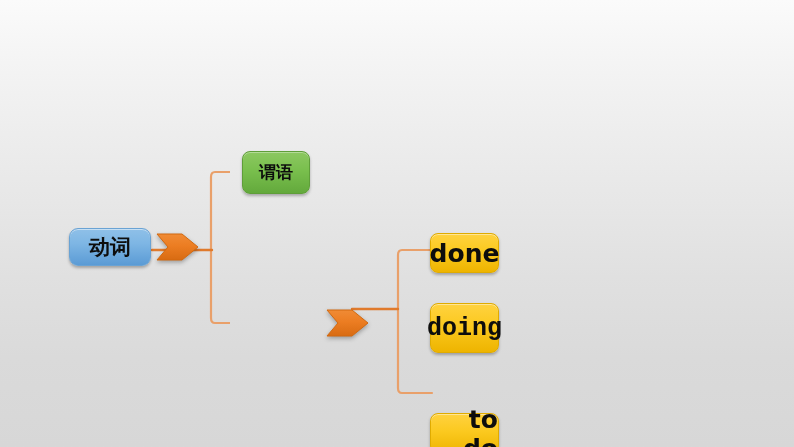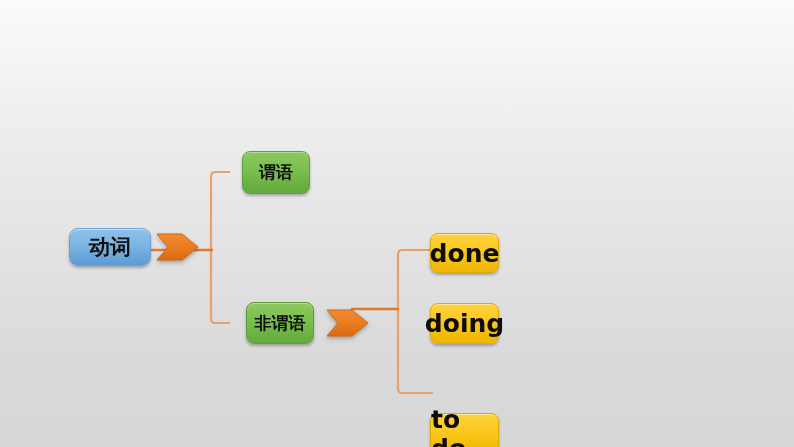--- a/index.html
+++ b/index.html
@@ -61,21 +61,21 @@
 
   
   .node {
     position: absolute;
     display: flex;
     align-items: center;
     justify-content: center;
     font-weight: bold;
     color: #0d0d0d;
     box-sizing: border-box;
-    text-align: left;
+    text-align: right;
   }
 
   .node-blue {
     background: linear-gradient(to bottom, #8fc0e8 0%, #7eb6e4 40%, #5b9bd5 100%);
     border: 1px solid #6aa3d4;
     border-radius: 9px;
     box-shadow: 0 2px 3px rgba(0,0,0,0.28), inset 0 1px 0 rgba(255,255,255,0.5);
     font-family: Liberation Serif, serif;
     font-size: 21px;
   }
@@ -96,21 +96,21 @@
     box-shadow: 0 2px 3px rgba(0,0,0,0.28), inset 0 1px 0 rgba(255,255,255,0.45);
     font-family: "DejaVu Sans", "Liberation Sans", sans-serif;
     font-size: 25px;
   }
 
   
   #node-verb      { left: 69px;  top: 228px; width: 82px;  height: 38px; }
   #node-predicate { left: 242px; top: 151px; width: 68px;  height: 43px; }
   #node-nonpred   { left: 246px; top: 302px; width: 68px;  height: 42px; }
   #node-done      { left: 430px; top: 233px; width: 69px;  height: 40px; }
-  #node-doing     { left: 430px; top: 303px; width: 69px;  height: 41px; }
+  #node-doing     { left: 430px; top: 303px; width: 69px;  height: 50px; font-family: Liberation Mono, monospace; }
   #node-todo      { left: 430px; top: 373px; width: 69px;  height: 41px; margin-top: 40px; }
 
   
   .chevron {
     position: absolute;
     filter: drop-shadow(0 2px 2px rgba(0,0,0,0.3));
   }
   #arrow-verb   { left: 156px; top: 230px; }
   #arrow-nonpred{ left: 326px; top: 306px; }
 
@@ -157,21 +157,20 @@
         <stop offset="100%" stop-color="#d86b12"></stop>
       </linearGradient>
     </defs>
     <path d="M 1 4 L 26 4 L 42 17 L 26 30 L 1 30 L 12 17 Z" fill="url(#gradArrow2)" stroke="#d2690f" stroke-width="1"></path>
   </svg>
 
   <div id="node-verb" class="node node-blue">动词</div>
 
   <div id="node-predicate" class="node node-green">谓语</div>
 
-  <div id="node-nonpred" class="node node-green">非谓语</div>
 
   <div id="node-done" class="node node-yellow">done</div>
 
   <div id="node-doing" class="node node-yellow">doing</div>
 
   <div id="node-todo" class="node node-yellow">to do</div>
 
 </div>
 
 </body></html>

